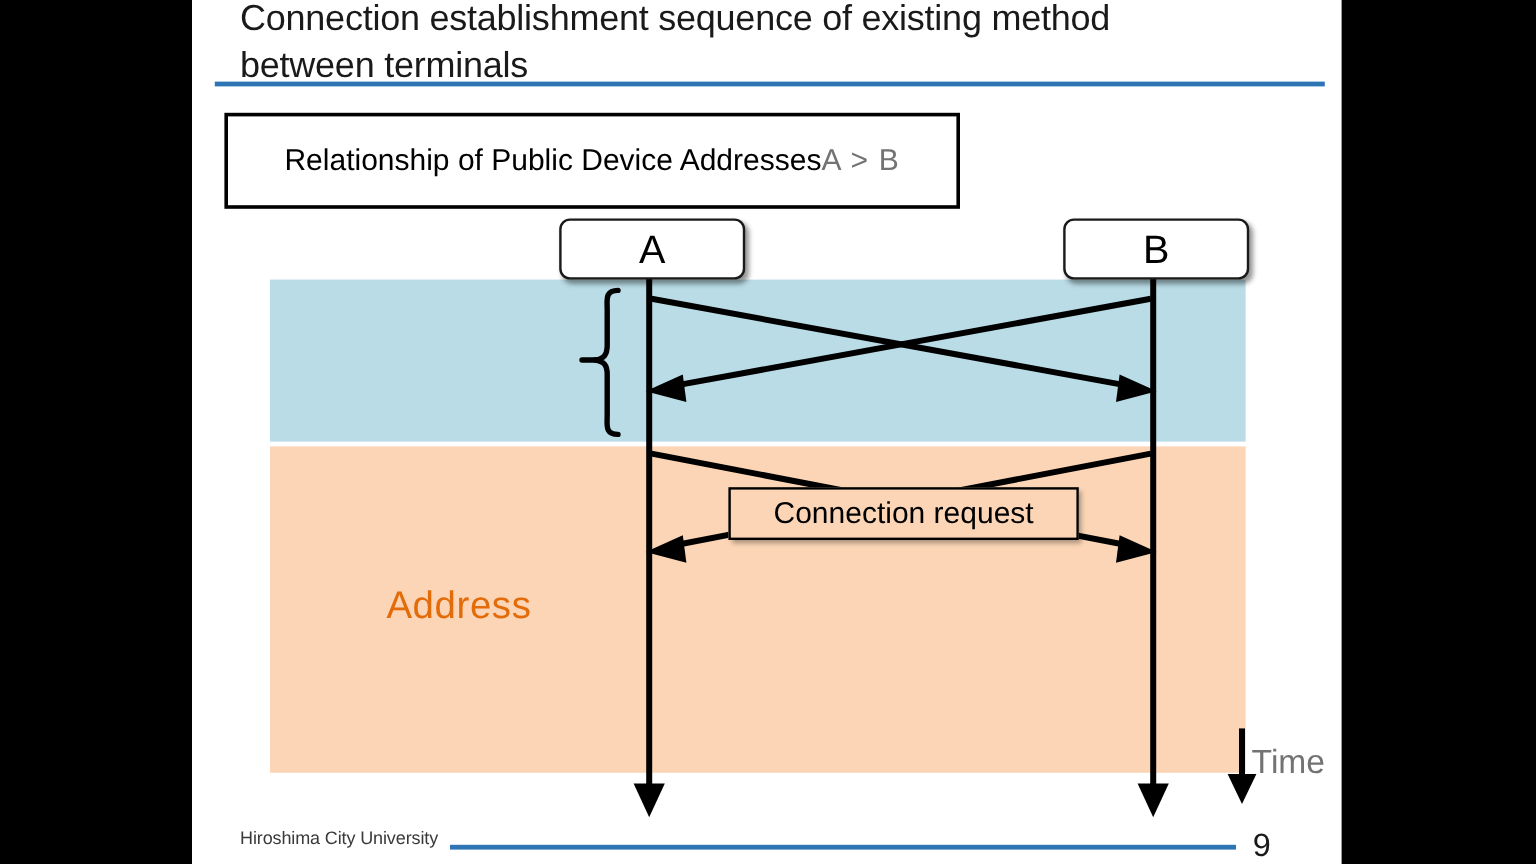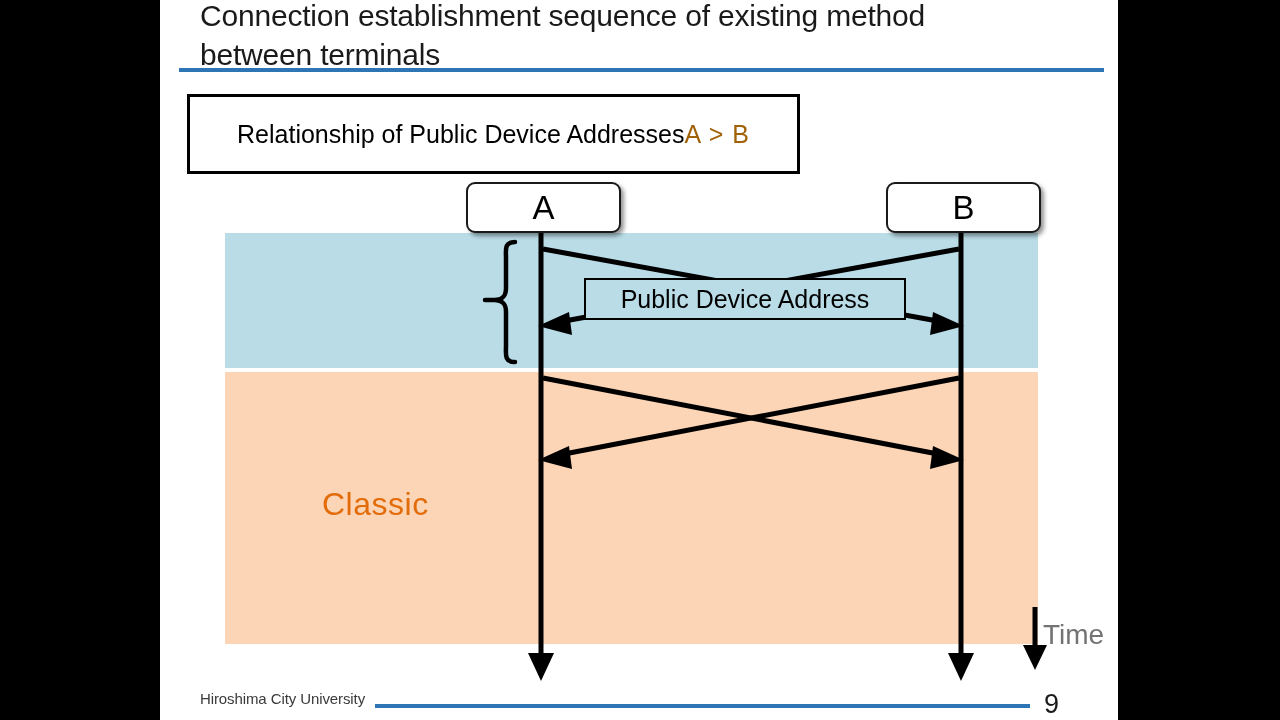--- a/index.html
+++ b/index.html
@@ -81,21 +81,21 @@
     margin-top: 14px;
   }
   #relationship-box .line1 {
     font-size: 25px;
     line-height: 33px;
     color: #000;
   }
   #relationship-box .line2 {
     font-size: 25px;
     line-height: 33px;
-    color: #a16207;
+    color: #737373;
     letter-spacing: 1px;
   }
 
   
   .band {
     position: absolute;
     left: 65px;
     width: 813px;
   }
   #band-ble {
@@ -239,21 +239,21 @@
     <div id="title-rule"></div>
 
     <div id="relationship-box">
       <div class="line1">Relationship of Public Device Addresses</div>
       <div class="line2">A &gt; B</div>
     </div>
 
     <div class="band" id="band-ble"></div>
     <div class="band" id="band-classic"></div>
 
-    <div id="label-classic">Classic</div>
+    <div id="label-classic">Address</div>
 
     <div class="node-box" id="node-a">A</div>
     <div class="node-box" id="node-b">B</div>
 
     <svg id="diagram-svg" viewBox="0 0 958 720">
 
       <line x1="381" y1="225" x2="381" y2="661" stroke="#000000" stroke-width="5"></line>
       <polygon points="381,681 368,653 394,653" fill="#000000"></polygon>
 
       <line x1="801" y1="225" x2="801" y2="661" stroke="#000000" stroke-width="5"></line>
@@ -277,21 +277,21 @@
                C 346 296, 343 299, 336 300
                C 343 301, 346 304, 346 312
                L 346 346
                C 346 354, 344 362, 355 362" fill="none" stroke="#000000" stroke-width="4.5" stroke-linecap="round" stroke-linejoin="round"></path>
       <line x1="336" y1="300" x2="325" y2="300" stroke="#000000" stroke-width="4.5" stroke-linecap="round"></line>
 
       <line x1="875" y1="607" x2="875" y2="650" stroke="#000000" stroke-width="5"></line>
       <polygon points="875,670 863,645 887,645" fill="#000000"></polygon>
     </svg>
 
-    <div class="msg-label" id="msg-label-ble">Public Device Address</div>
+    <div class="msg-label" id="msg-label-classic">Connection request</div>
 
     <div id="time-label">Time</div>
 
     <div id="footer-text">Hiroshima City University</div>
     <div id="footer-rule"></div>
     <div id="page-number">9</div>
 
   </div>
 </div>
 

